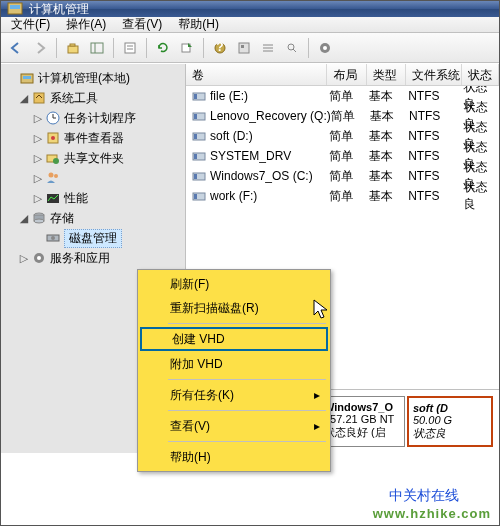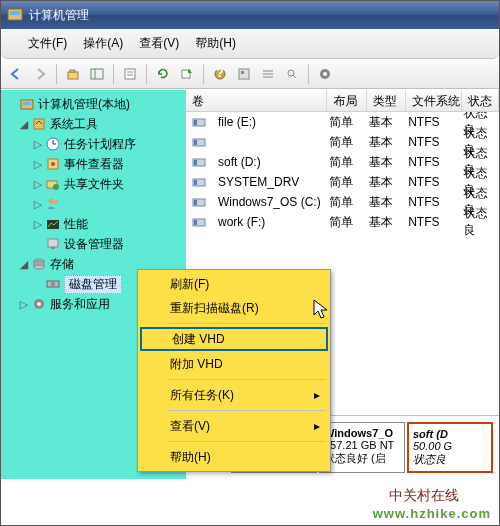--- a/index.html
+++ b/index.html
@@ -1,50 +1,50 @@
 <!DOCTYPE html>
 <html><head>
 <meta charset="utf-8">
 <style>
 *{box-sizing:border-box;margin:0;padding:0;font-family:"Microsoft YaHei","SimSun",sans-serif;font-size:12px;}
 body{background:#fff;width:500px;height:526px;overflow:hidden;position:relative;border:1px solid #555;}
-.titlebar{height:28px;background:linear-gradient(#6a87b8,#3a5a92 48%,#2c4a7d 52%,#3a5a92);display:flex;align-items:center;padding:0 6px;color:#fff;}
+.titlebar{height:16px;background:linear-gradient(#6a87b8,#3a5a92 48%,#2c4a7d 52%,#3a5a92);display:flex;align-items:center;padding:0 6px;color:#fff;}
 .titlebar .ticon{width:16px;height:16px;margin-right:6px;display:flex;}
-.menubar{height:30px;background:linear-gradient(#f6f6f6,#e8e8e8);border-bottom:1px solid #c0c0c0;display:flex;align-items:center;padding:0 19px;border-radius:7px;}
+.menubar{height:16px;background:linear-gradient(#f6f6f6,#e8e8e8);border-bottom:1px solid #c0c0c0;display:flex;align-items:center;padding:0 2px;}
 .menubar span{padding:2px 8px;}
 .toolbar{height:30px;background:linear-gradient(#fbfbfb,#e9e9e9);border-bottom:1px solid #c0c0c0;display:flex;align-items:center;padding:0 4px;gap:2px;}
 .tbtn{width:22px;height:22px;border:1px solid transparent;display:flex;align-items:center;justify-content:center;border-radius:2px;}
 .tsep{width:1px;height:20px;background:#c0c0c0;margin:0 3px;}
 .client{display:flex;height:390px;border-top:1px solid #fff;}
-.tree{width:185px;border-right:1px solid #c0c0c0;padding:4px 2px;overflow:hidden;background:#5eead4;}
+.tree{width:185px;border-right:1px solid #c0c0c0;padding:4px 2px;overflow:hidden;background:#e5e5e5;}
 .tnode{display:flex;align-items:center;height:20px;padding-left:2px;white-space:nowrap;}
 .tnode .tw{width:14px;text-align:center;color:#555;font-size:11px;}
 .tnode .ticon2{width:16px;height:16px;margin-right:3px;flex-shrink:0;}
 .tnode.sel .lbl{background:#cde8ff;border:1px dotted #7da2ce;padding:0 4px;}
 .right{flex:1;display:flex;flex-direction:column;overflow:hidden;}
 .listhdr{height:22px;background:linear-gradient(#fdfdfd,#ececec);border-bottom:1px solid #d0d0d0;display:flex;}
 .listhdr div{border-right:1px solid #d8d8d8;padding:3px 6px;white-space:nowrap;}
 .list{flex:1;overflow:hidden;}
 .row{display:flex;height:20px;align-items:center;}
-.row .c0{width:145px;padding-left:6px;display:flex;align-items:center;gap:12px;white-space:nowrap;}
+.row .c0{width:145px;padding-left:6px;display:flex;align-items:center;gap:4px;white-space:nowrap;}
 .row .cx{width:40px;}
 .dicon{width:14px;height:14px;flex-shrink:0;}
 .lower{border-top:1px solid #c0c0c0;display:flex;padding:6px;gap:4px;}
 .dbox{border:1px solid #888;padding:4px;min-width:86px;}
 .dbox.g{border:2px solid #c2410c;font-style:italic;}
 .dbox .t1{font-weight:bold;font-size:11px;}
 .dbox .t2,.dbox .t3{font-size:11px;white-space:nowrap;}
 .ctxmenu{position:absolute;left:136px;top:268px;width:194px;background:#fde047;border:1px solid #979797;box-shadow:2px 2px 4px rgba(0,0,0,0.3);padding:2px;}
 .ctxmenu .mi{height:24px;display:flex;align-items:center;padding-left:30px;position:relative;}
 .ctxmenu .mi.hl{border:2px solid #0369a1;margin:1px 0;}
 .ctxmenu .msep{height:1px;background:#c0c0c0;margin:3px 2px 3px 28px;}
 .ctxmenu .arr{position:absolute;right:8px;}
 .cursor{position:absolute;left:312px;top:298px;pointer-events:none;}
 .wm{position:absolute;bottom:4px;right:8px;color:#5a9e3a;font-size:13px;font-weight:bold;letter-spacing:1px;}
-.wm2{position:absolute;bottom:20px;right:40px;color:#7f1d1d;font-size:14px;margin-left:20px;}
+.wm2{position:absolute;bottom:20px;right:40px;color:#1d4ed8;font-size:14px;margin-left:20px;}
 svg{display:block;}
 </style>
 </head>
 <body>
 
 <div class="titlebar">
   <span class="ticon">
       <svg width="16" height="16">
         <rect x="1" y="2" width="14" height="11" fill="#d9c074" stroke="#8a6d1f"></rect>
         <rect x="3" y="4" width="10" height="4" fill="#6ab4e8"></rect>
@@ -205,30 +205,20 @@
       </div>
     <div class="tnode" style="padding-left:28px">
         <span class="tw">▷</span>
         <span class="ticon2">
           <svg width="16" height="16">
             <rect x="2" y="4" width="12" height="9" fill="#333"></rect>
             <path d="M3 11 L6 7 L9 9 L13 5" fill="none" stroke="#4ae84a"></path>
           </svg>
         </span>
         <span>性能</span>
-      </div>
-    <div class="tnode" style="padding-left:28px">
-        <span class="tw"></span>
-        <span class="ticon2">
-          <svg width="16" height="16">
-            <rect x="3" y="3" width="10" height="8" fill="#d0d8e0" stroke="#888"></rect>
-            <rect x="6" y="11" width="4" height="2" fill="#888"></rect>
-          </svg>
-        </span>
-        <span>设备管理器</span>
       </div>
     <div class="tnode" style="padding-left:14px">
         <span class="tw">◢</span>
         <span class="ticon2">
           <svg width="16" height="16">
             <ellipse cx="8" cy="5" rx="5" ry="2" fill="#c0c8d0" stroke="#888"></ellipse>
             <rect x="3" y="5" width="10" height="6" fill="#a0a8b0" stroke="#888"></rect>
             <ellipse cx="8" cy="11" rx="5" ry="2" fill="#c0c8d0" stroke="#888"></ellipse>
           </svg>
         </span>
@@ -281,20 +271,21 @@
           <div>状态良</div>
         </div>
         <div class="row">
           <div class="c0">
             <span class="dicon">
               <svg width="14" height="14">
                 <rect x="1" y="4" width="12" height="7" fill="#c8d4e0" stroke="#7a8aa0"></rect>
                 <rect x="2" y="5" width="3" height="5" fill="#5a7ab0"></rect>
               </svg>
             </span>
+            <span>Lenovo_Recovery (Q:)</span>
           </div>
           <div class="cx">简单</div>
           <div class="cx">基本</div>
           <div style="width:56px">NTFS</div>
           <div>状态良</div>
         </div>
         <div class="row">
           <div class="c0">
             <span class="dicon">
               <svg width="14" height="14">

